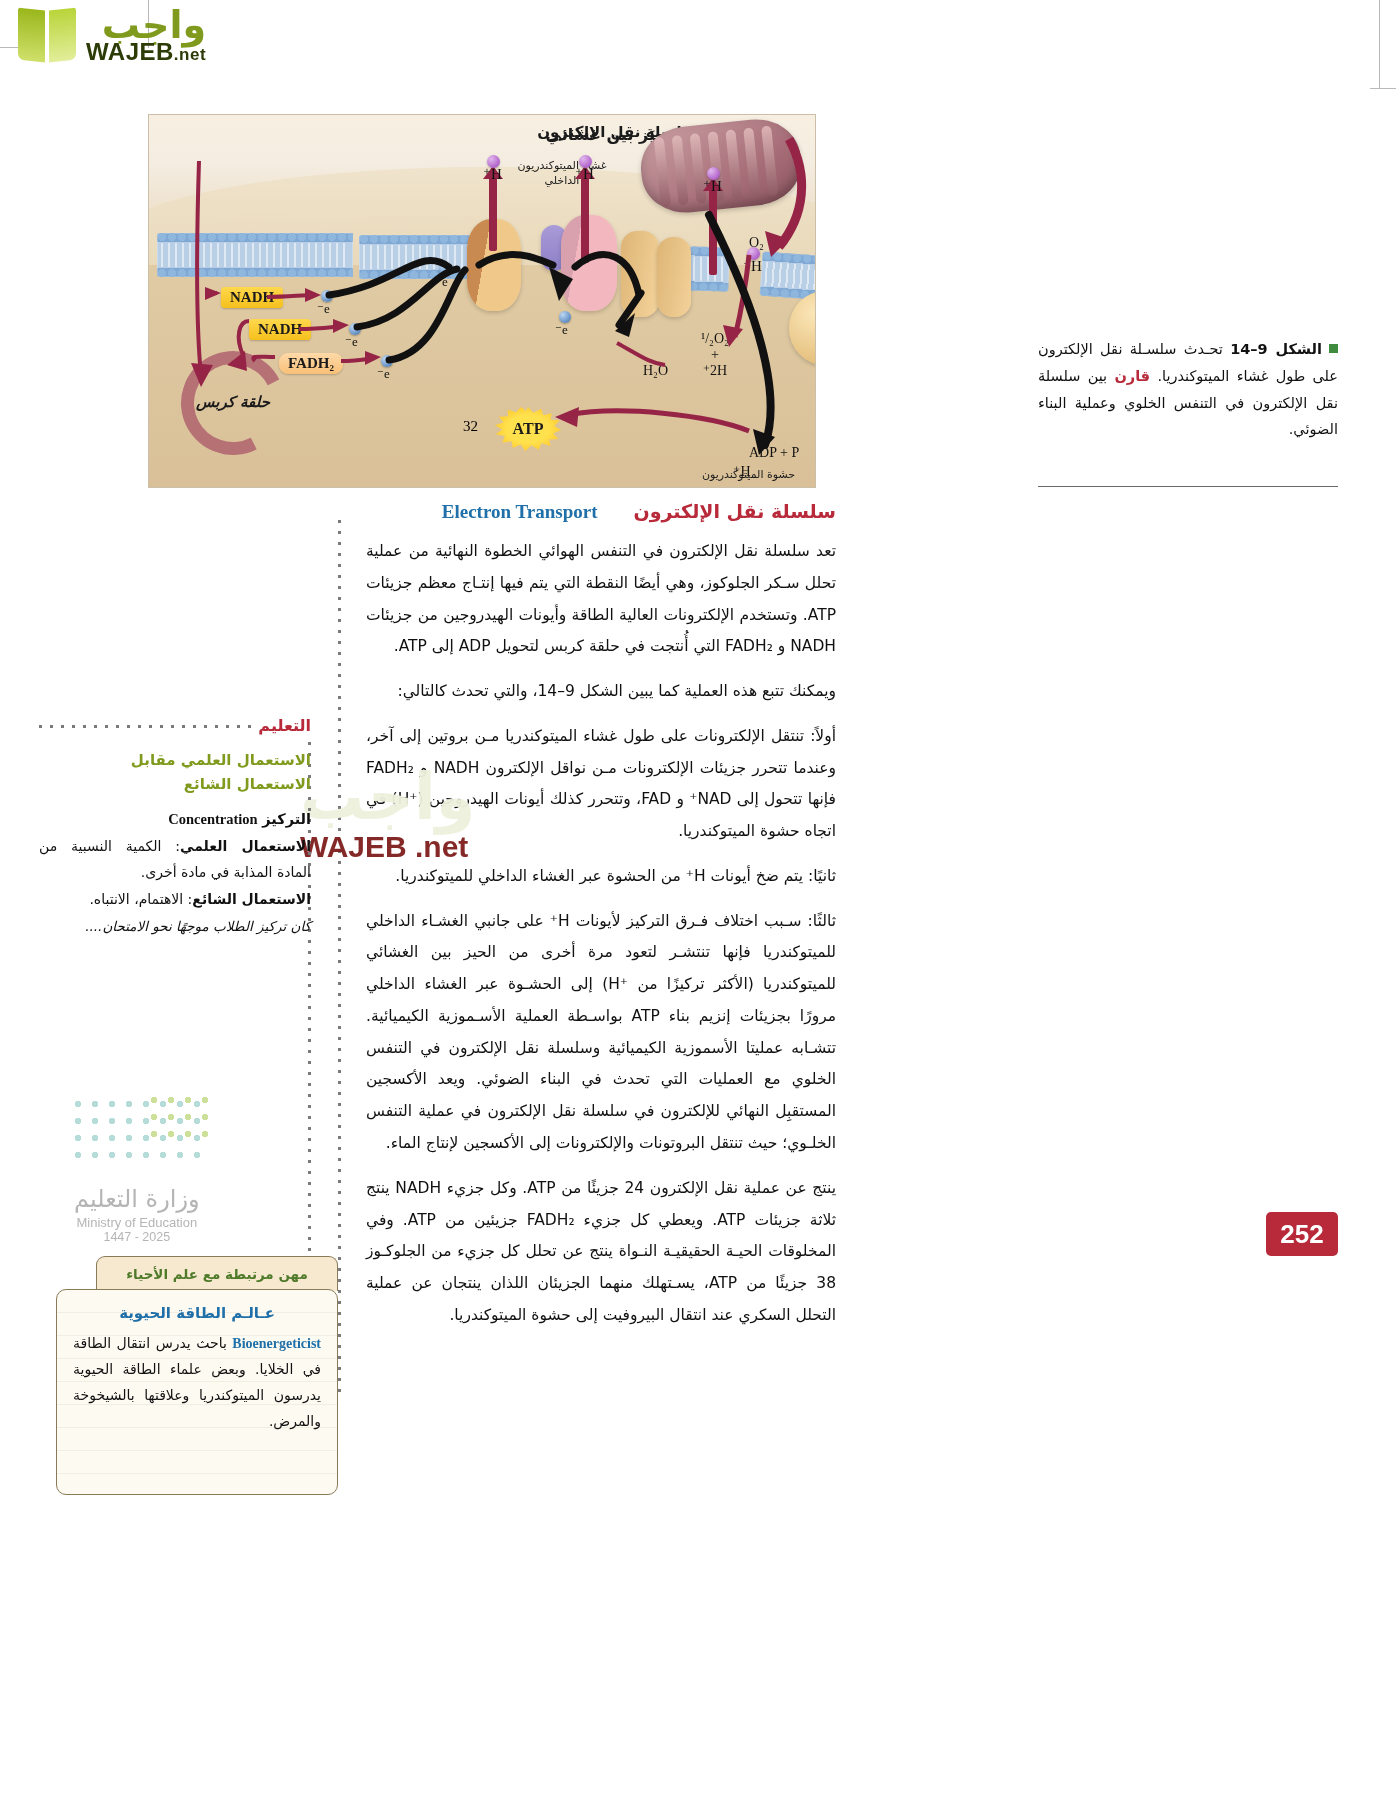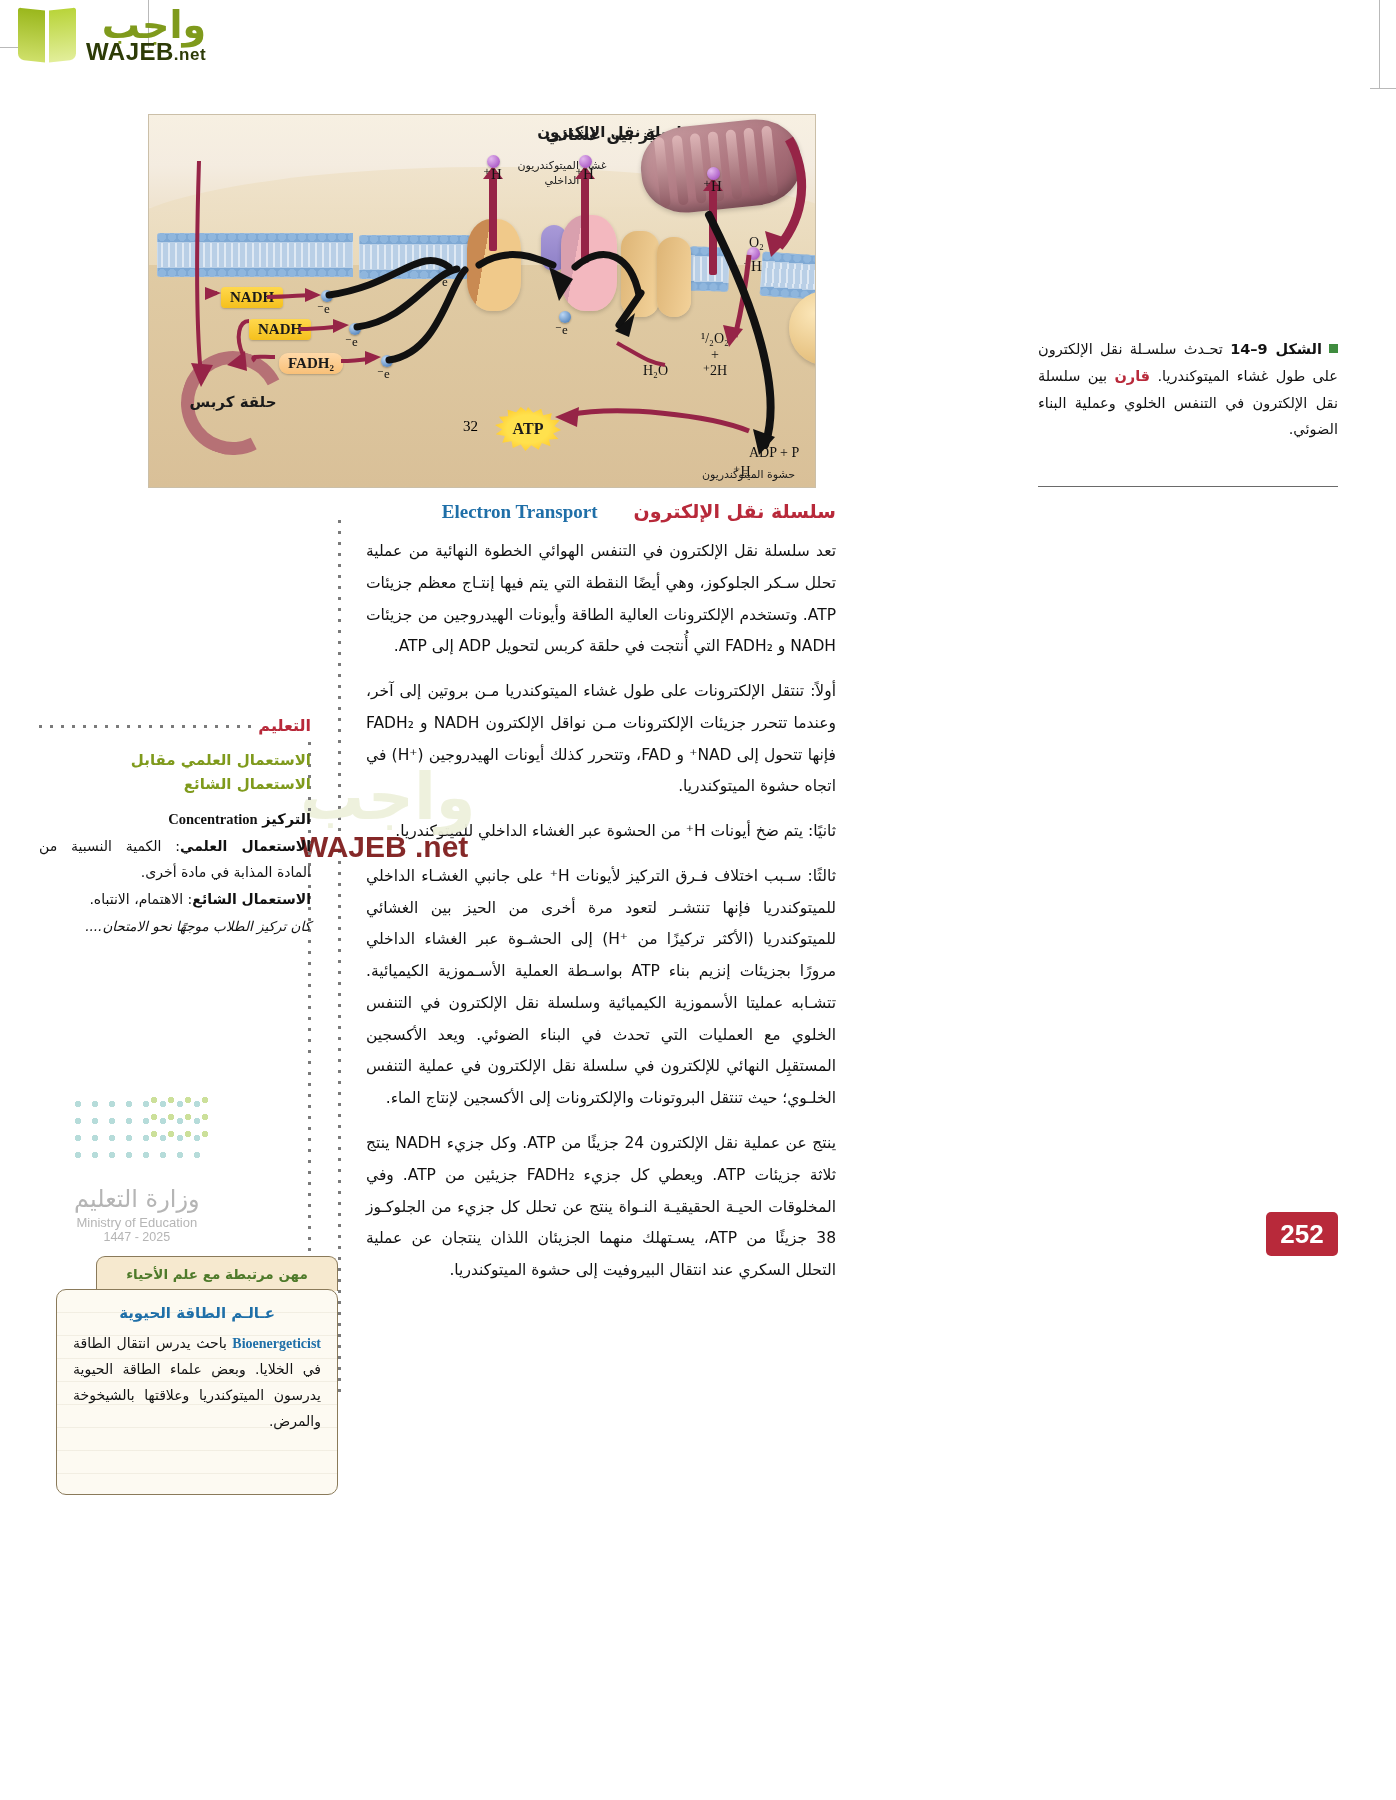--- a/index.html
+++ b/index.html
@@ -102,21 +102,21 @@
   .chip{position:absolute;font-family:"Liberation Serif",serif;font-weight:bold;font-size:15px;
       color:#1a1a1a;padding:2px 9px;border-radius:4px;box-shadow:0 1px 2px rgba(0,0,0,.22);}
   .chip-nadh{background:linear-gradient(180deg,#ffd84d,#f5c01c);}
   .chip-fadh{background:linear-gradient(180deg,#ffd9a8,#f8c078);border-radius:9px;}
 
   .krebs{position:absolute;left:32px;top:236px;width:104px;height:104px;}
   .krebs .ring{position:absolute;inset:0;border-radius:50%;border:13px solid #b0636f;
       border-right-color:transparent;transform:rotate(18deg);opacity:.85;}
   .krebs .txt{position:absolute;inset:0;display:flex;flex-direction:column;align-items:center;
       justify-content:center;font-family:"DejaVu Sans",sans-serif;font-weight:bold;font-size:15px;
-      color:#1a1a1a;line-height:1.3;direction:rtl;}
+      color:#1a1a1a;line-height:1.3;direction:rtl;font-style:italic;}
 
   .atpstar{position:absolute;left:346px;top:292px;width:66px;height:44px;
       display:flex;align-items:center;justify-content:center;
       background:radial-gradient(ellipse at 50% 50%,#ffe14d 45%,#ffb818 100%);
       clip-path:polygon(50% 0%,58% 13%,70% 4%,73% 19%,86% 14%,84% 29%,98% 30%,90% 43%,100% 52%,88% 60%,96% 73%,82% 74%,84% 89%,71% 82%,66% 97%,55% 87%,46% 100%,39% 85%,27% 93%,25% 78%,11% 81%,15% 66%,1% 62%,11% 51%,0% 41%,13% 35%,6% 22%,20% 21%,19% 6%,32% 12%,39% 0%,47% 9%);}
   .atpstar span{font-family:"Liberation Serif",serif;font-weight:bold;font-size:16px;color:#1b1b1b;}
   .n32{position:absolute;left:314px;top:303px;font-family:"Liberation Serif",serif;font-size:15px;}
 
   .mito{position:absolute;left:492px;top:8px;width:160px;height:86px;border-radius:46px/40px;
       background:linear-gradient(150deg,#caa0a4,#a9707a 60%,#8d5560);
@@ -373,20 +373,21 @@
   </div>
   <div class="caprule"></div>
 
   <div class="headrow">
     <span class="h-ar">سلسلة نقل الإلكترون</span>
     <span class="h-en">Electron Transport</span>
   </div>
 
   <div class="body">
     <p>تعد سلسلة نقل الإلكترون في التنفس الهوائي الخطوة النهائية من عملية تحلل سـكر الجلوكوز، وهي أيضًا النقطة التي يتم فيها إنتـاج معظم جزيئات ATP. وتستخدم الإلكترونات العالية الطاقة وأيونات الهيدروجين من جزيئات NADH و FADH₂ التي أُنتجت في حلقة كربس لتحويل ADP إلى ATP.</p>
+    <p>ويمكنك تتبع هذه العملية كما يبين الشكل 9–14، والتي تحدث كالتالي:</p>
     <p>أولاً: تنتقل الإلكترونات على طول غشاء الميتوكندريا مـن بروتين إلى آخر، وعندما تتحرر جزيئات الإلكترونات مـن نواقل الإلكترون NADH و FADH₂ فإنها تتحول إلى NAD⁺ و FAD، وتتحرر كذلك أيونات الهيدروجين (⁺H) في اتجاه حشوة الميتوكندريا.</p>
     <p>ثانيًا: يتم ضخ أيونات H⁺ من الحشوة عبر الغشاء الداخلي للميتوكندريا.</p>
     <p>ثالثًا: سـبب اختلاف فـرق التركيز لأيونات H⁺ على جانبي الغشـاء الداخلي للميتوكندريا فإنها تنتشـر لتعود مرة أخرى من الحيز بين الغشائي للميتوكندريا (الأكثر تركيزًا من ⁺H) إلى الحشـوة عبر الغشاء الداخلي مرورًا بجزيئات إنزيم بناء ATP بواسـطة العملية الأسـموزية الكيميائية. تتشـابه عمليتا الأسموزية الكيميائية وسلسلة نقل الإلكترون في التنفس الخلوي مع العمليات التي تحدث في البناء الضوئي. ويعد الأكسجين المستقبِل النهائي للإلكترون في سلسلة نقل الإلكترون في عملية التنفس الخلـوي؛ حيث تنتقل البروتونات والإلكترونات إلى الأكسجين لإنتاج الماء.</p>
     <p>ينتج عن عملية نقل الإلكترون 24 جزيئًا من ATP. وكل جزيء NADH ينتج ثلاثة جزيئات ATP. ويعطي كل جزيء FADH₂ جزيئين من ATP. وفي المخلوقات الحيـة الحقيقيـة النـواة ينتج عن تحلل كل جزيء من الجلوكـوز 38 جزيئًا من ATP، يسـتهلك منهما الجزيئان اللذان ينتجان عن عملية التحلل السكري عند انتقال البيروفيت إلى حشوة الميتوكندريا.</p>
   </div>
 
   <div class="vdots"></div>
 
   <div class="wmark">واجب</div>
   <div class="wmark2">WAJEB .net</div>

